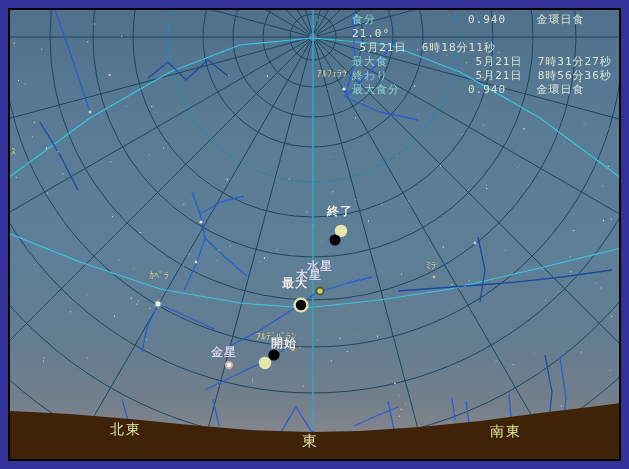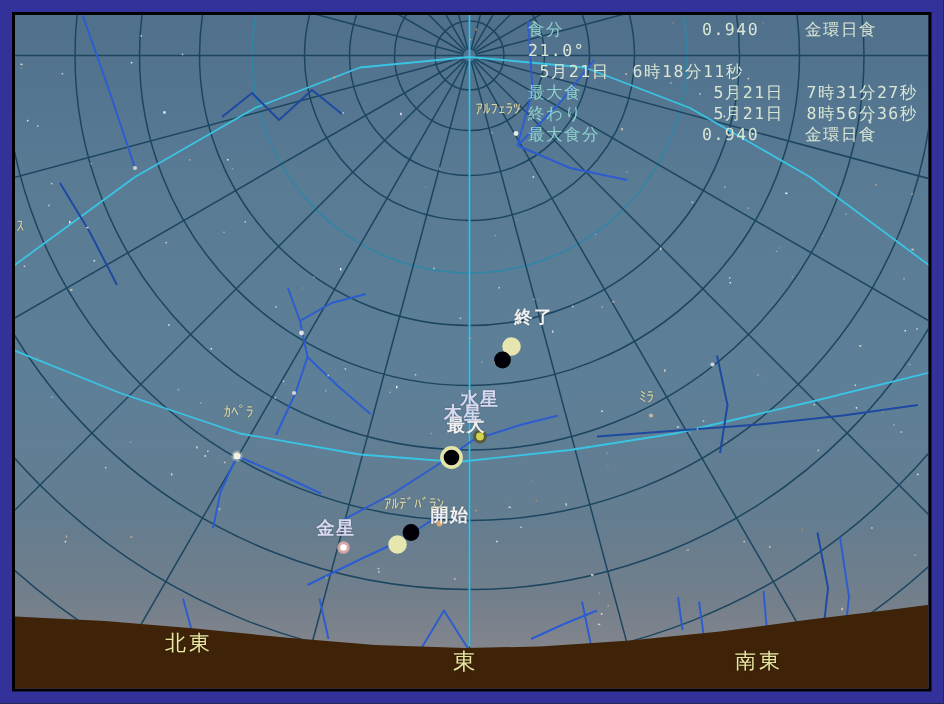--- a/index.html
+++ b/index.html
@@ -4,21 +4,21 @@
 <style>
   html,body{margin:0;padding:0;background:#222;}
   #app{position:relative;width:629px;height:469px;background:#32329a;overflow:hidden;
        font-family:"DejaVu Sans",sans-serif;}
   #frame{position:absolute;left:8px;top:8px;width:613px;height:453px;box-sizing:border-box;
          border:2px solid #000;overflow:hidden;
          background:linear-gradient(180deg,#50708c 0%,#597b94 25%,#5d7f97 55%,#647d90 75%,
                     #737f8b 87%,#85868c 95%,#908a88 100%);}
   #skysvg{position:absolute;left:0;top:0;}
   .lbl{position:absolute;white-space:pre;line-height:1;text-shadow:0 0 1px rgba(0,0,0,.35);}
-  .lbl-event{color:#f0f0f0;font-size:12px;font-weight:bold;letter-spacing:1px;margin-left:16px;}
+  .lbl-event{color:#f0f0f0;font-size:12px;font-weight:bold;letter-spacing:1px;}
   .lbl-planet{color:#d8d8f0;font-size:12px;font-weight:bold;letter-spacing:1px;}
   .lbl-star{color:#d8d4a4;font-size:10px;letter-spacing:0px;}
   .lbl-dir{color:#e8e8a0;font-size:14px;letter-spacing:2px;}
   #info-panel{position:absolute;left:342px;top:2px;font-size:11px;
               font-family:"DejaVu Sans Mono","DejaVu Sans",monospace;}
   .info-row{display:flex;height:14px;align-items:center;white-space:pre;}
   .info-label{color:#8ed2ce;width:116px;letter-spacing:1px;}
   .info-value{color:#d9e6d4;letter-spacing:1px;}
 </style>
 </head>
@@ -275,21 +275,21 @@
         <div class="lbl lbl-planet" style="left: 297px; top: 250px;">水星</div>
         <div class="lbl lbl-planet" style="left: 286px; top: 259px;">木星</div>
         <div class="lbl lbl-planet" style="left: 201px; top: 336px;">金星</div>
         <div class="lbl lbl-star" style="left: 307px; top: 59px;">ｱﾙﾌｪﾗﾂ</div>
         <div class="lbl lbl-star" style="left: -9px; top: 137px;">ﾗﾘｽ</div>
         <div class="lbl lbl-star" style="left: 139px; top: 261px;">ｶﾍﾟﾗ</div>
         <div class="lbl lbl-star" style="left: 416px; top: 251px;">ﾐﾗ</div>
         <div class="lbl lbl-star" style="left: 246px; top: 322px;">ｱﾙﾃﾞﾊﾞﾗﾝ</div>
         <div class="lbl lbl-dir" style="left: 100px; top: 412px;">北東</div>
         <div class="lbl lbl-dir" style="left: 292px; top: 424px; font-size: 15px;">東</div>
-        <div class="lbl lbl-dir" style="left: 480px; top: 424px;">南東</div>
+        <div class="lbl lbl-dir" style="left: 480px; top: 414px;">南東</div>
       </div>
     <div id="info-panel">
         <div class="info-row"><span class="info-label">食分</span><span class="info-value">0.940    金環日食</span></div>
         <div class="info-row"><span class="info-value">21.0°</span></div>
         <div class="info-row"><span class="info-value"> 5月21日  6時18分11秒</span></div>
         <div class="info-row"><span class="info-label">最大食</span><span class="info-value"> 5月21日  7時31分27秒</span></div>
         <div class="info-row"><span class="info-label">終わり</span><span class="info-value"> 5月21日  8時56分36秒</span></div>
         <div class="info-row"><span class="info-label">最大食分</span><span class="info-value">0.940    金環日食</span></div>
       </div>
   </div>

